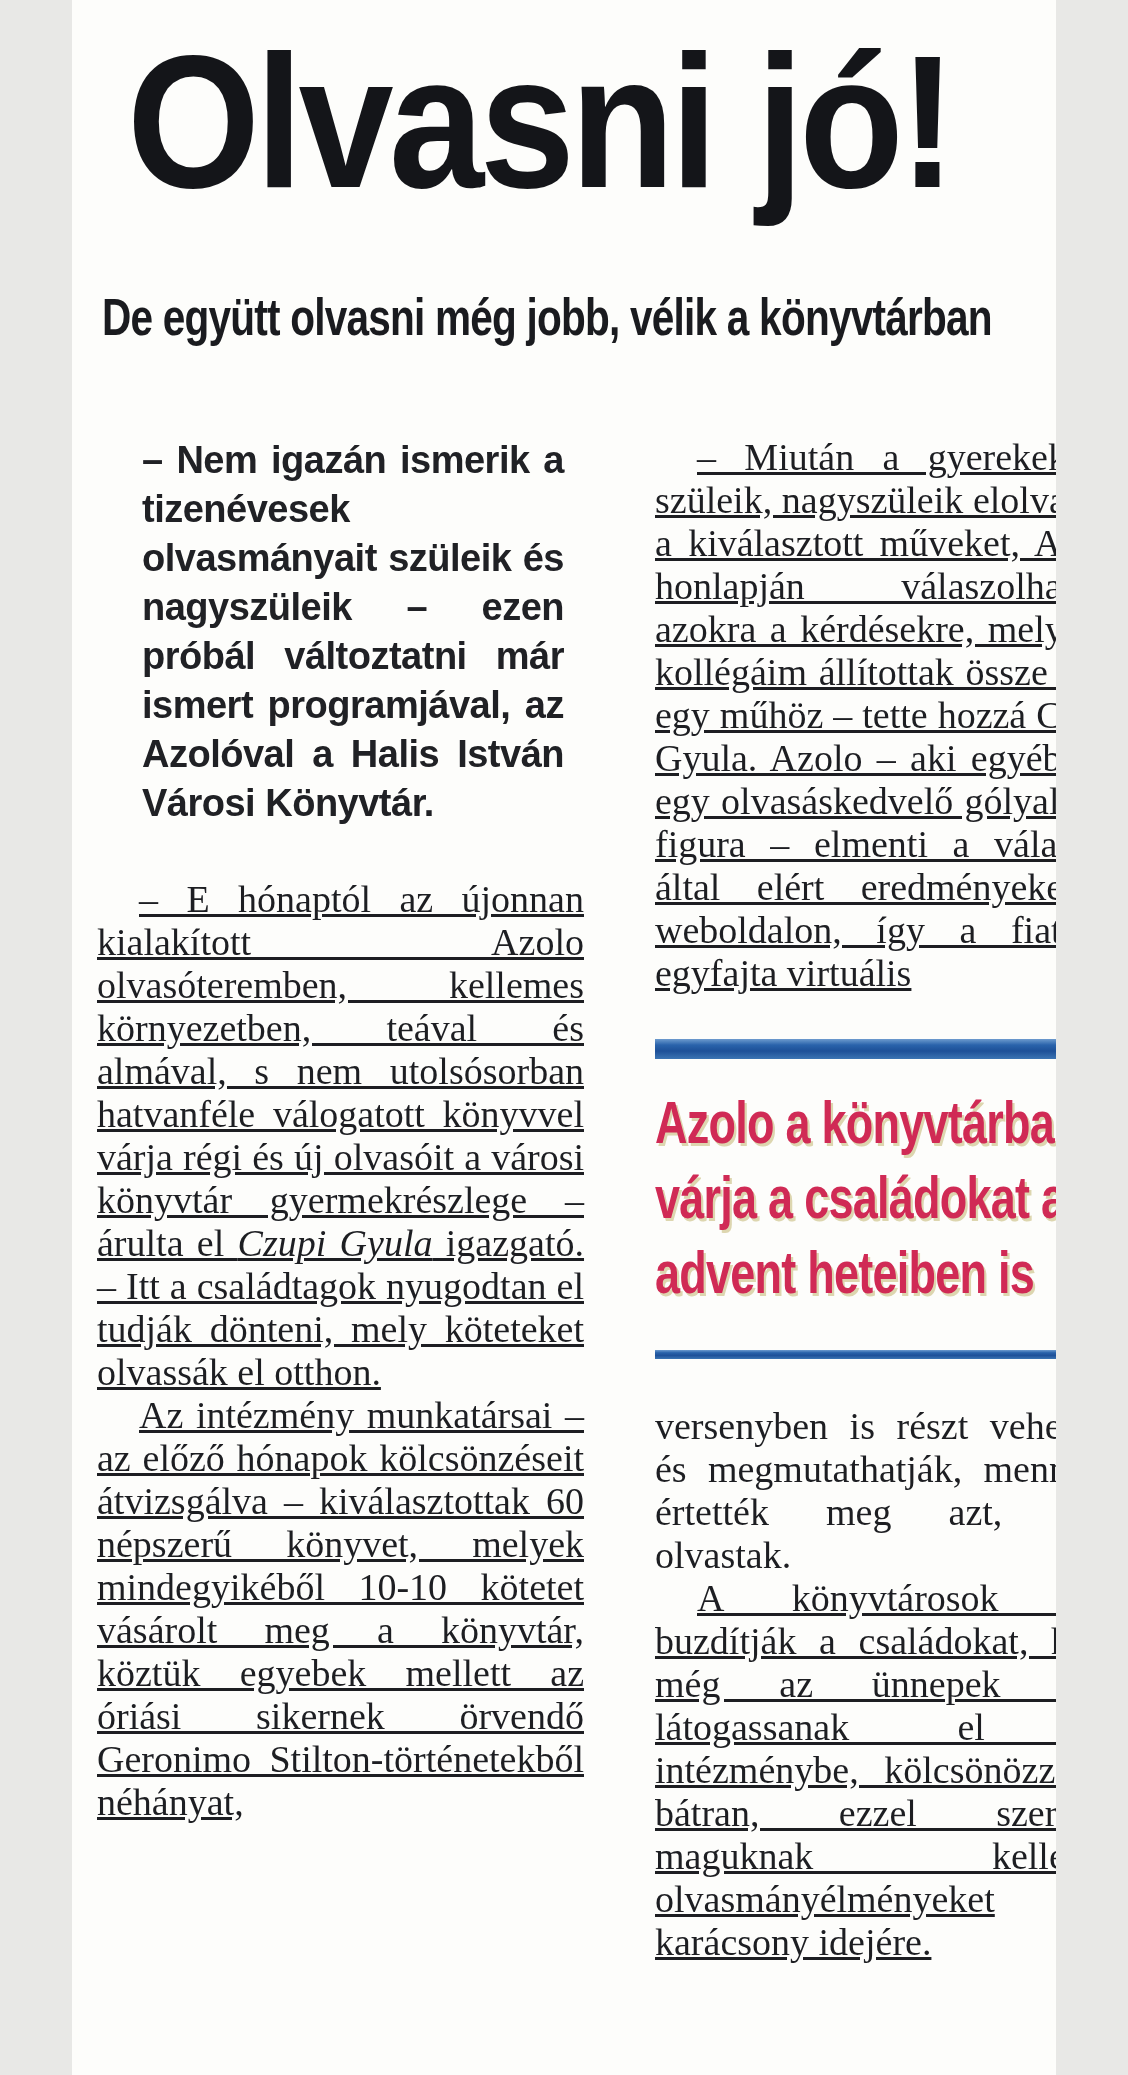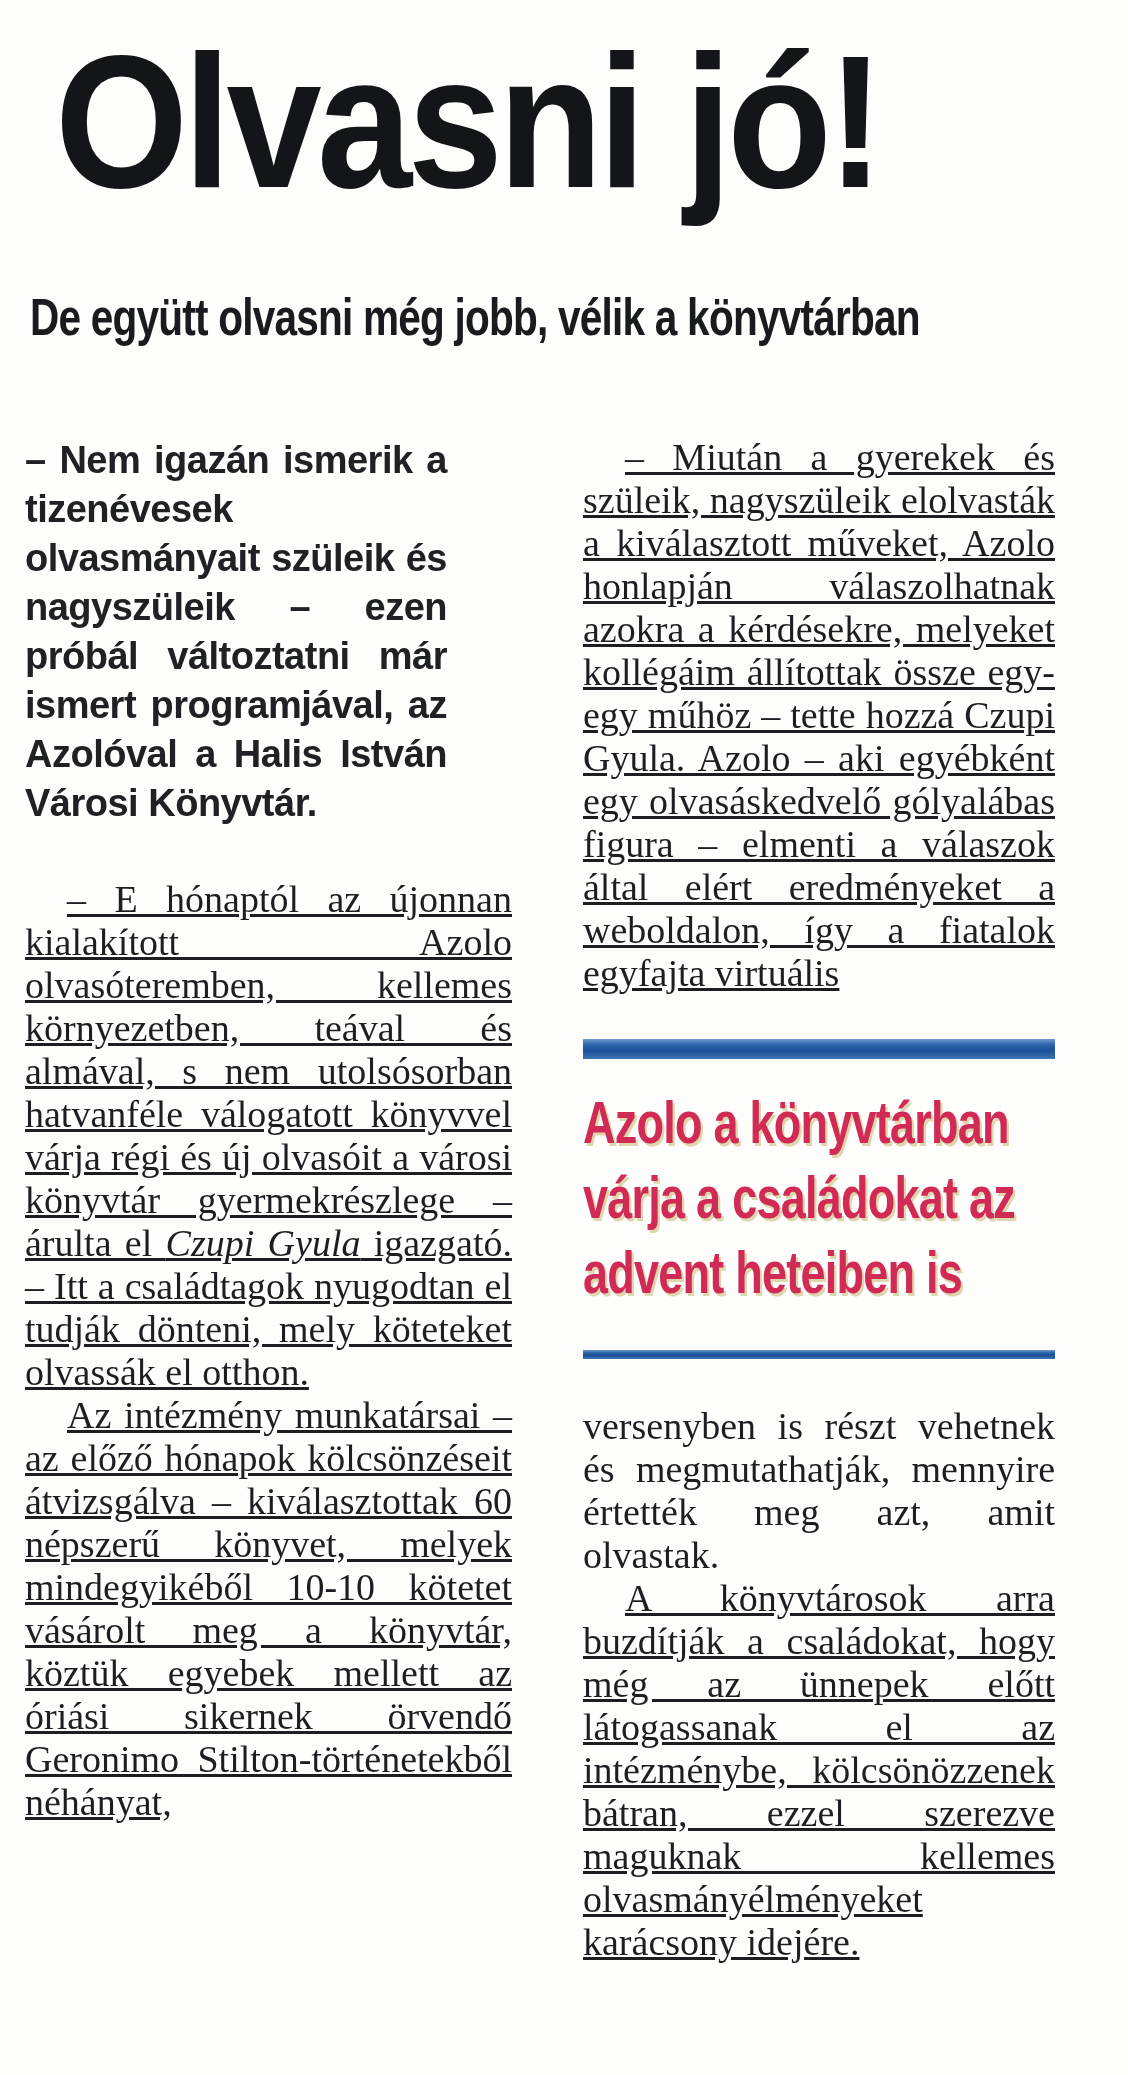--- a/index.html
+++ b/index.html
@@ -7,21 +7,21 @@
     --head-ink:#141519;
     --red:#d02a55;
     --blue:#2f6cb0;
     --paper:#fdfdfb;
   }
   *{margin:0;padding:0;box-sizing:border-box;}
   html,body{background:#e8e8e6;}
   body{font-family:"Liberation Serif", serif;}
   .page{
     position:relative;
-    width:1128px;height:2075px;
+    width:984px;height:2075px;
     background:var(--paper);
     margin:0 auto;
     overflow:hidden;
     color:var(--ink);
   }
   
   .headline{
     position:absolute;left:55px;top:26px;
     font-family:"Liberation Sans", sans-serif;
     font-weight:700;
@@ -54,20 +54,21 @@
   .dateline{
     margin-left:45px;
     font-family:"Liberation Sans", sans-serif;
     font-size:40px;line-height:49px;
     color:#202125;
     white-space:nowrap;
   }
   .dateline .loc{font-weight:700;font-style:italic;letter-spacing:-1px;}
   .dateline .credit{font-style:italic;font-weight:400;font-size:36px;color:#2c2d31;}
   .lead{
+    margin-left:45px;
     width:422px;
     font-family:"Liberation Sans", sans-serif;
     font-weight:700;
     font-size:38px;
     line-height:49px;
     letter-spacing:-0.5px;
     text-align:justify;
     color:#202125;
     margin-bottom:50px;
   }

